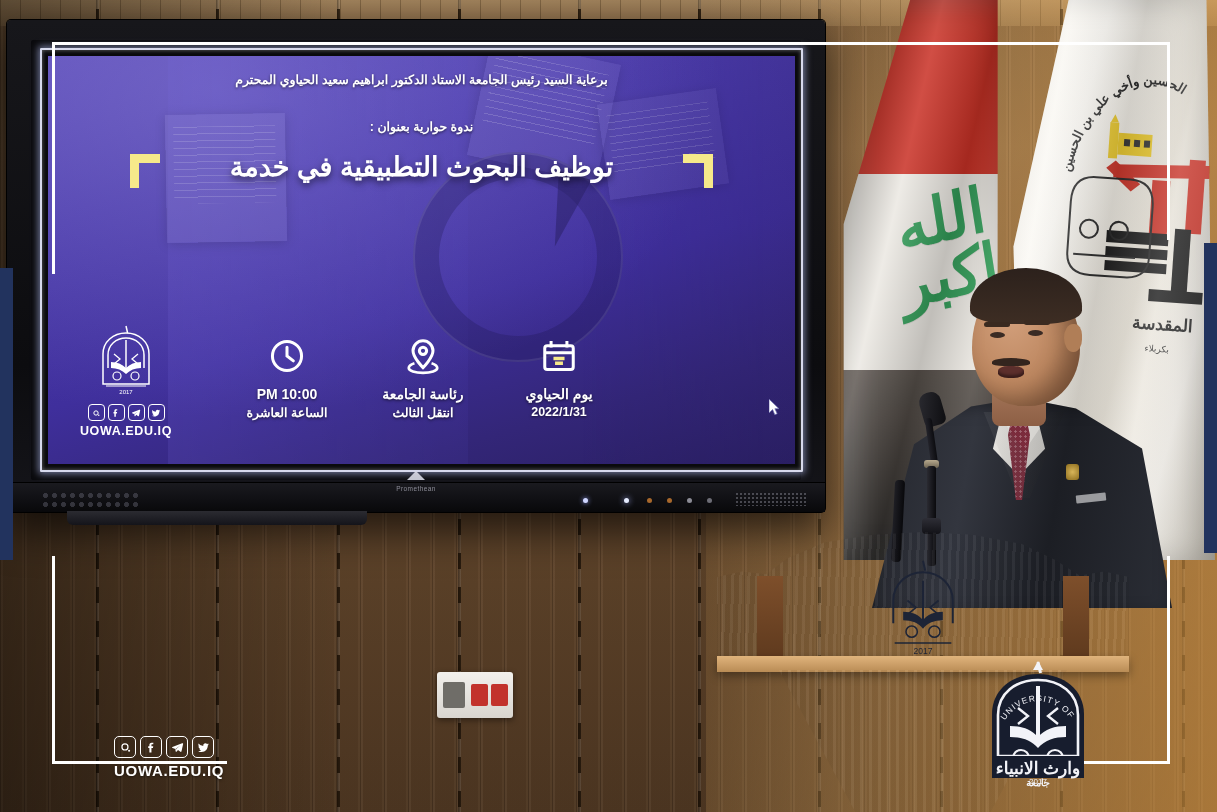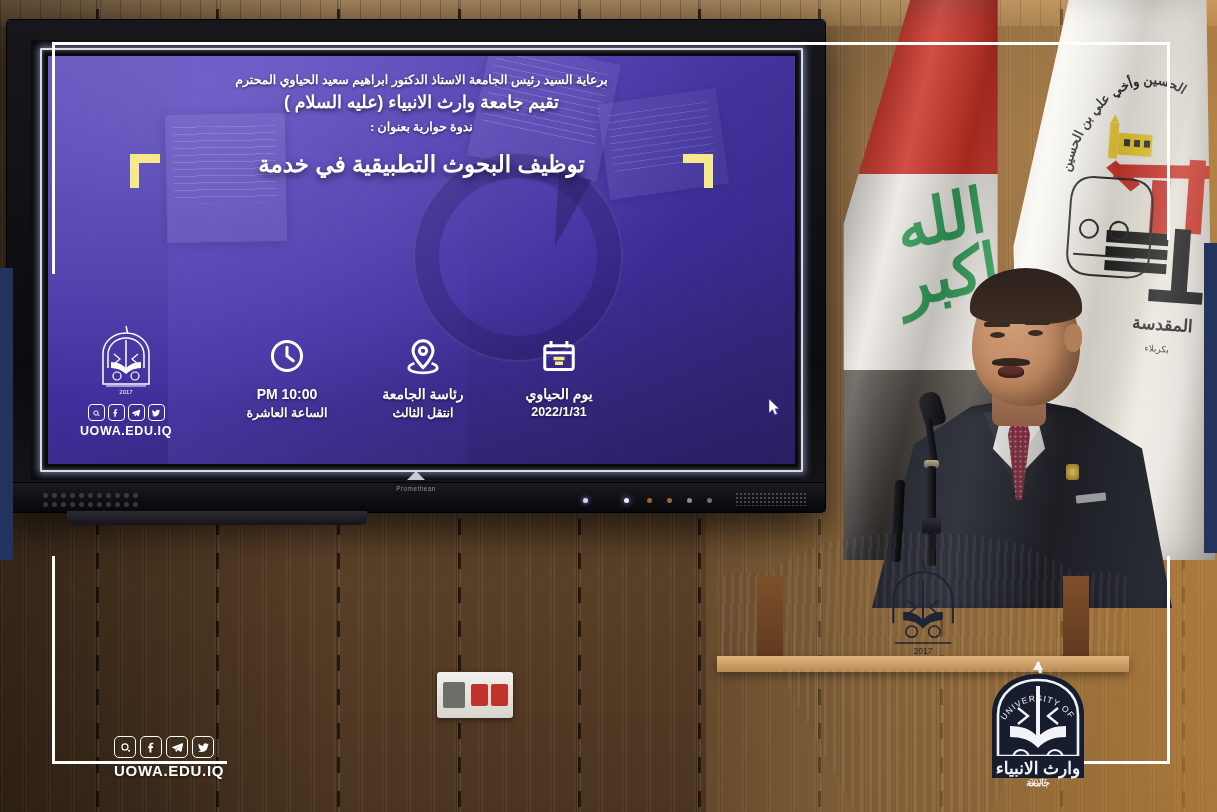--- a/index.html
+++ b/index.html
@@ -96,22 +96,22 @@
 
   
   .slide-inner{ position:absolute; inset:0; direction:rtl; color:#fff;
                 text-align:center; }
   .line-host{ position:absolute; left:0; right:0; }
   .kicker{ top:16px; font-size:12.5px; font-weight:700; letter-spacing:0;
            text-shadow:0 1px 3px rgba(0,0,0,.6); }
   .host{ top:36px; font-size:17.5px; font-weight:700;
          text-shadow:0 2px 4px rgba(0,0,0,.6); }
   .subkicker{ top:63px; font-size:12.5px; font-weight:700;
-         text-shadow:0 1px 3px rgba(0,0,0,.6);font-family:Liberation Serif, serif; }
-  .maintitle{ top:92px; font-size:23px; font-weight:700; line-height:1.42;
+         text-shadow:0 1px 3px rgba(0,0,0,.6); }
+  .maintitle{ top:92px; font-size:27px; font-weight:700; line-height:1.42;
          text-shadow:0 3px 7px rgba(0,0,0,.55);text-align:center; }
 
   
   .qmark{ position:absolute; width:30px; height:34px; }
   .qmark i{ position:absolute; background:#f6e98a; }
   .qmark.left { left:82px;  top:98px; }
   .qmark.right{ right:82px; top:98px; }
   .qmark .h{ left:0; top:0; width:30px; height:9px; }
   .qmark.left  .v{ left:0;  top:0; width:9px; height:34px; }
   .qmark.right .v{ right:0; top:0; width:9px; height:34px; }
@@ -357,21 +357,20 @@
             <div class="doc-lines"></div>
           </div>
         <div class="ring"></div>
         <div class="ring-text"></div>
         <div class="pen-nib"></div>
         <div class="slide-tint-r"></div>
       </div>
 
       <div class="slide-inner">
         <div class="line-host kicker">برعاية السيد رئيس الجامعة الاستاذ الدكتور ابراهيم سعيد الحياوي المحترم</div>
-        <div class="line-host host">تقيم جامعة وارث الانبياء (عليه السلام )</div>
         <div class="line-host subkicker">ندوة حوارية بعنوان :</div>
         <div class="line-host maintitle">
           <div>توظيف البحوث التطبيقية في خدمة</div>
         </div>
 
         <div class="qmark left">
             <i class="h"></i>
             <i class="v"></i>
           </div>
         <div class="qmark right">

